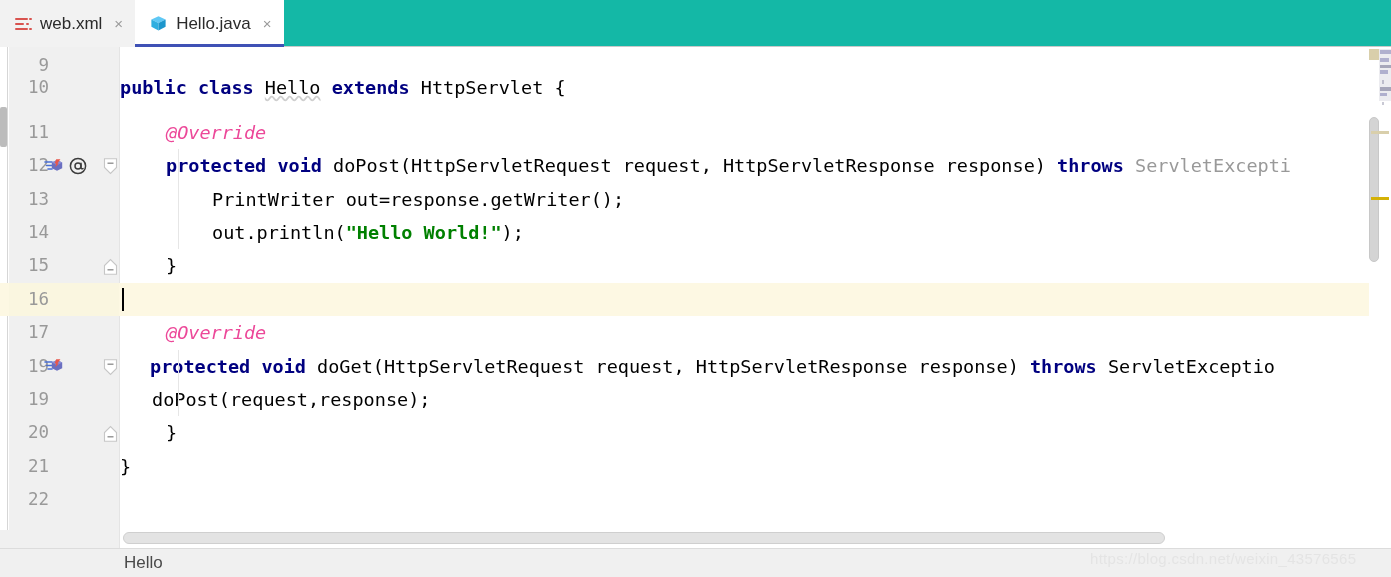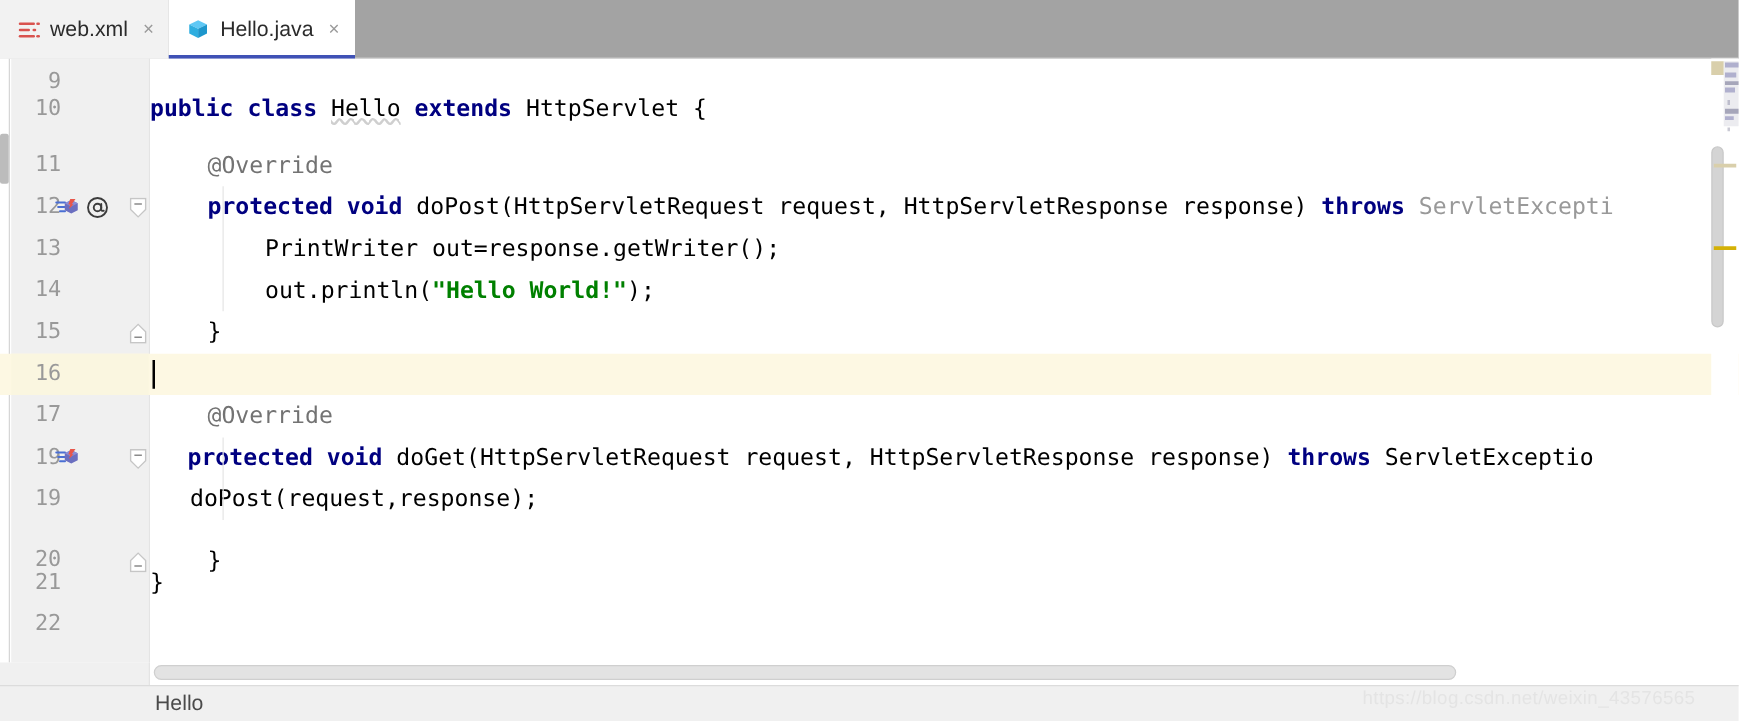--- a/index.html
+++ b/index.html
@@ -7,21 +7,21 @@
     width: 1391px; height: 577px;
     background: #ffffff;
     font-family: "Liberation Sans", sans-serif;
     overflow: hidden;
   }
   #app { position: relative; width: 1391px; height: 577px; background:#fff; }
 
   
   .tabbar {
     position: absolute; left:0; top:0; width:1391px; height:47px;
-    background:#a3a3a3;
+    background:#14b8a6;
     border-bottom:1px solid #c9c9c9;
     display:flex; align-items:stretch;
   }
   .tab {
     display:flex; align-items:center; gap:8px;
     padding:0 12px 0 14px; height:47px;
     font-size:17px; color:#2b2b2b; cursor:pointer;
     position:relative; background:#f2f2f2;
   }
   .tab.active { background:#ffffff; }
@@ -86,21 +86,21 @@
     position:absolute; left:103px; top:9px; width:15px; height:17px;
   }
 
   .code {
     position:absolute; left:0; height:33.4px; line-height:33.4px;
     font-family:"DejaVu Sans Mono", monospace; font-size:18.5px;
     color:#000000; white-space:pre;
   }
   .kw   { color:#000080; font-weight:bold; }
   .str  { color:#008000; font-weight:bold; }
-  .ann  { color:#737373; }
+  .ann  { color:#ec4899;font-style:italic; }
   .dim  { color:#999999; }
   .unused { text-decoration: underline wavy #cfcfcf; text-decoration-skip-ink:none; }
 
   .indent-guide {
     position:absolute; width:1px; background:#e6e6e6;
   }
 
   .caret {
     position:absolute; width:2px; height:23px; background:#000;
   }
@@ -303,21 +303,21 @@
               <line x1="4.5" y1="5.2" x2="10.5" y2="5.2" stroke="#8a8a8a" stroke-width="1.3"></line>
             </svg></span>
           <div class="code" style="left: 150px;"><span class="kw">protected</span><span> </span><span class="kw">void</span><span> doGet(HttpServletRequest request, HttpServletResponse response) </span><span class="kw">throws</span><span> ServletExceptio</span></div>
         </div>
         <div class="row" style="top: 336px;">
           <div class="ln-cell">
             <span class="ln-num">19</span>
           </div>
           <div class="code" style="left: 152px;"><span>doPost(request,response);</span></div>
         </div>
-        <div class="row" style="top: 369.4px; margin-top: 16px;">
+        <div class="row" style="top: 369.4px;">
           <div class="ln-cell">
             <span class="ln-num">20</span>
           </div>
           <span class="fold"><svg width="15" height="17" viewBox="0 0 15 17">
               <path d="M1.5 16.2 L13.5 16.2 L13.5 7.5 L7.5 1.5 L1.5 7.5 Z" fill="#ffffff" stroke="#c6c6c6" stroke-width="1.1"></path>
               <line x1="4.5" y1="11.8" x2="10.5" y2="11.8" stroke="#8a8a8a" stroke-width="1.3"></line>
             </svg></span>
           <div class="code" style="left: 166px;"><span>}</span></div>
         </div>
         <div class="row" style="top: 402.8px;">

